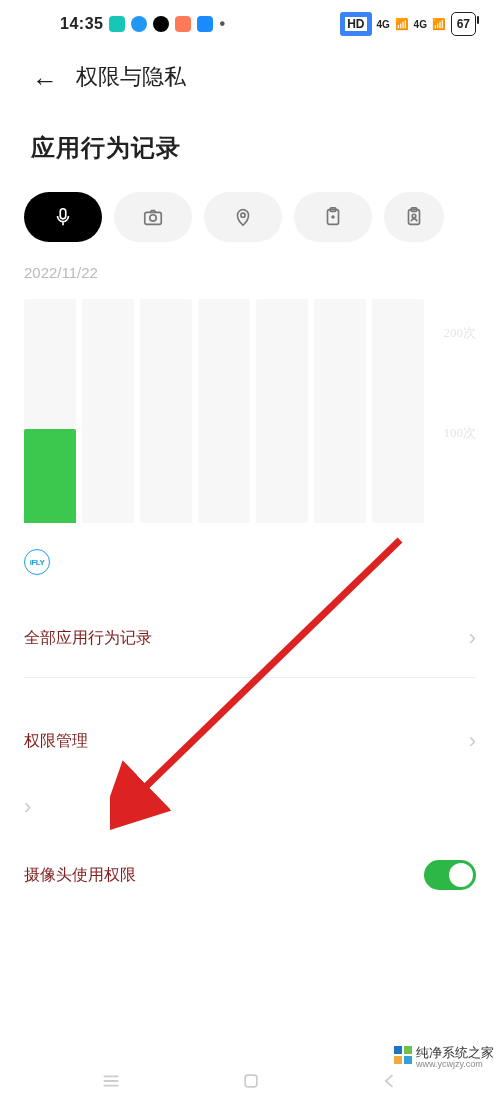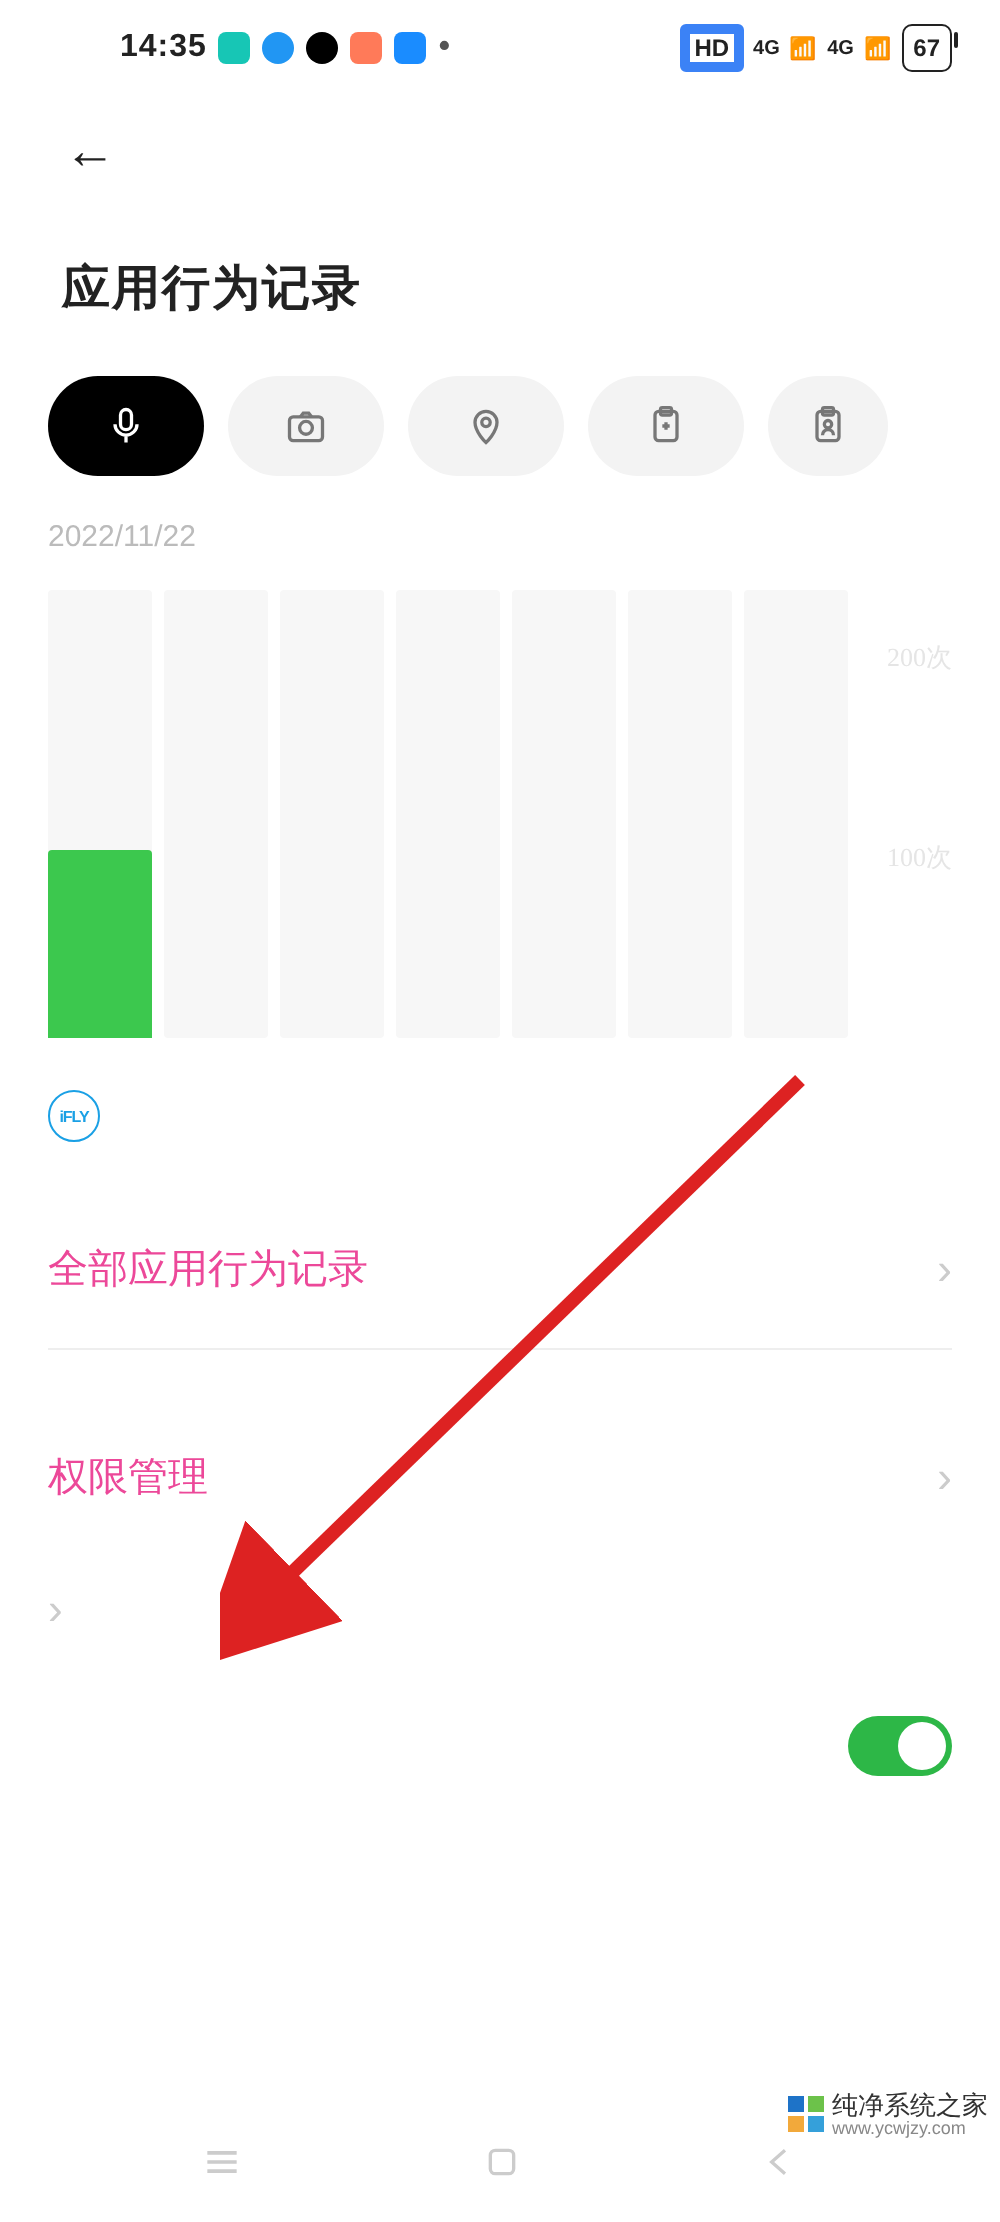--- a/index.html
+++ b/index.html
@@ -26,31 +26,31 @@
   .section-date { font-size: 15px; color: #bbb; margin-top: 4px; }
   .chart-wrap { position: relative; margin: 18px 24px 0 24px; height: 240px; font-family: Liberation Serif, serif; }
   .chart-grid { position: absolute; left: 0; right: 46px; top: 0; bottom: 16px; }
   .bar-bg { position:absolute; bottom:0; top:0; width:52px; background:#f7f7f7; border-radius:2px; }
   .bar-fg { position:absolute; bottom:0; width:52px; background:#3cc84e; border-radius:2px 2px 0 0; }
   .ylab { position: absolute; right: 0; font-size: 13px; color: #e5e5e5; }
   .chart-icon { margin: 10px 24px 0 24px; }
   .ifly { width:26px; height:26px; border:1.5px solid #1aa0e5; border-radius:50%; display:flex; align-items:center; justify-content:center; font-size:8px; color:#1aa0e5; font-weight:700; letter-spacing:-0.5px;}
   .list { margin-top: 30px; }
   .row { display:flex; align-items:center; justify-content:space-between; padding: 20px 24px; position:relative;}
-  .row .label-main { font-size: 20px; color:#ec4899; }
+  .row .label-main { font-size: 16px; color:#7f1d1d; }
   .row .label-sub { font-size: 14px; color:#aaa; margin-top:4px; line-height:1.3;}
   .row .label-sub.green { color:#2db747; font-size:15px;}
   .chev { color:#ccc; font-size:22px; }
   .divider { height:1px; background:#eee; margin: 6px 24px 30px 24px;}
   .toggle { width:52px; height:30px; background:#2db747; border-radius:16px; position:relative;}
   .toggle::after { content:""; position:absolute; right:3px; top:3px; width:24px; height:24px; background:#fff; border-radius:50%;}
   .navbar { position:absolute; bottom:8px; left:0; right:0; height:40px; display:flex; justify-content:space-around; align-items:center; padding: 0 40px;}
   .nav-ic { color:#ccc; }
   .arrow-annot { position:absolute; pointer-events:none; z-index:50; }
-  .watermark { position:absolute; right:6px; bottom:42px; display:flex; align-items:center; gap:4px; z-index:60;}
+  .watermark { position:absolute; right:6px; bottom:42px; display:flex; gap:4px; z-index:60;}
   .wm-sq { display:grid; grid-template-columns:8px 8px; grid-template-rows:8px 8px; gap:2px;}
   .wm-sq span:nth-child(1){background:#1e73c8;}
   .wm-sq span:nth-child(2){background:#6cc24a;}
   .wm-sq span:nth-child(3){background:#f2a93b;}
   .wm-sq span:nth-child(4){background:#35a0da;}
   .wm-txt { font-size:13px; color:#333; text-align:left; line-height:1.05;}
   .wm-txt .sub{ font-size:9px; color:#888;}
 </style>
 </head>
 <body>
@@ -70,20 +70,21 @@
     <span class="sig">4G</span>
     <span>📶</span>
     <span class="sig">4G</span>
     <span>📶</span>
     <span class="batt">67</span>
   </div>
 </div>
 
 <div class="header">
   <span class="back-arrow">←</span>
+  <span class="header-title">权限与隐私</span>
 </div>
 
 <div class="page-title">应用行为记录</div>
 
 <div class="filter-row">
   <div class="pill active">
     <svg viewBox="0 0 24 24" fill="none" stroke="#fff" stroke-width="1.8">
         <rect x="9" y="3" width="6" height="11" rx="3"></rect>
         <path d="M6 11a6 6 0 0 0 12 0M12 17v4"></path>
       </svg>
@@ -148,20 +149,21 @@
   <div class="divider"></div>
   <div class="row">
     <span class="label-main">权限管理</span>
     <span class="chev">›</span>
   </div>
   <div class="row">
     <span class="chev">›</span>
   </div>
   <div class="row">
     <div style="flex:1;padding-right:12px">
+      <div class="label-main">摄像头使用权限</div>
     </div>
     <div class="toggle"></div>
   </div>
 </div>
 
 <div class="navbar">
   <span class="nav-ic">
     <svg width="22" height="22" viewBox="0 0 24 24" stroke="#ccc" stroke-width="2" fill="none">
         <path d="M4 7h16M4 12h16M4 17h16"></path>
       </svg>

